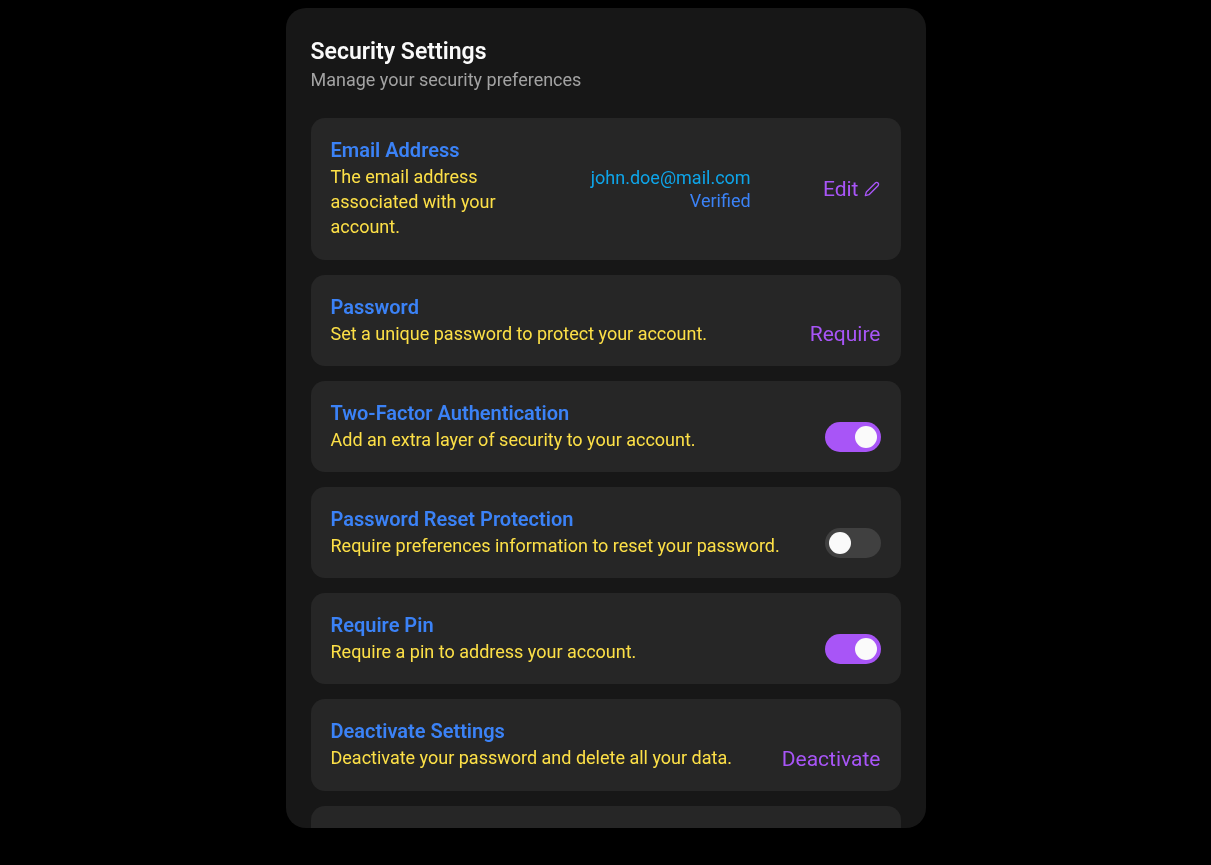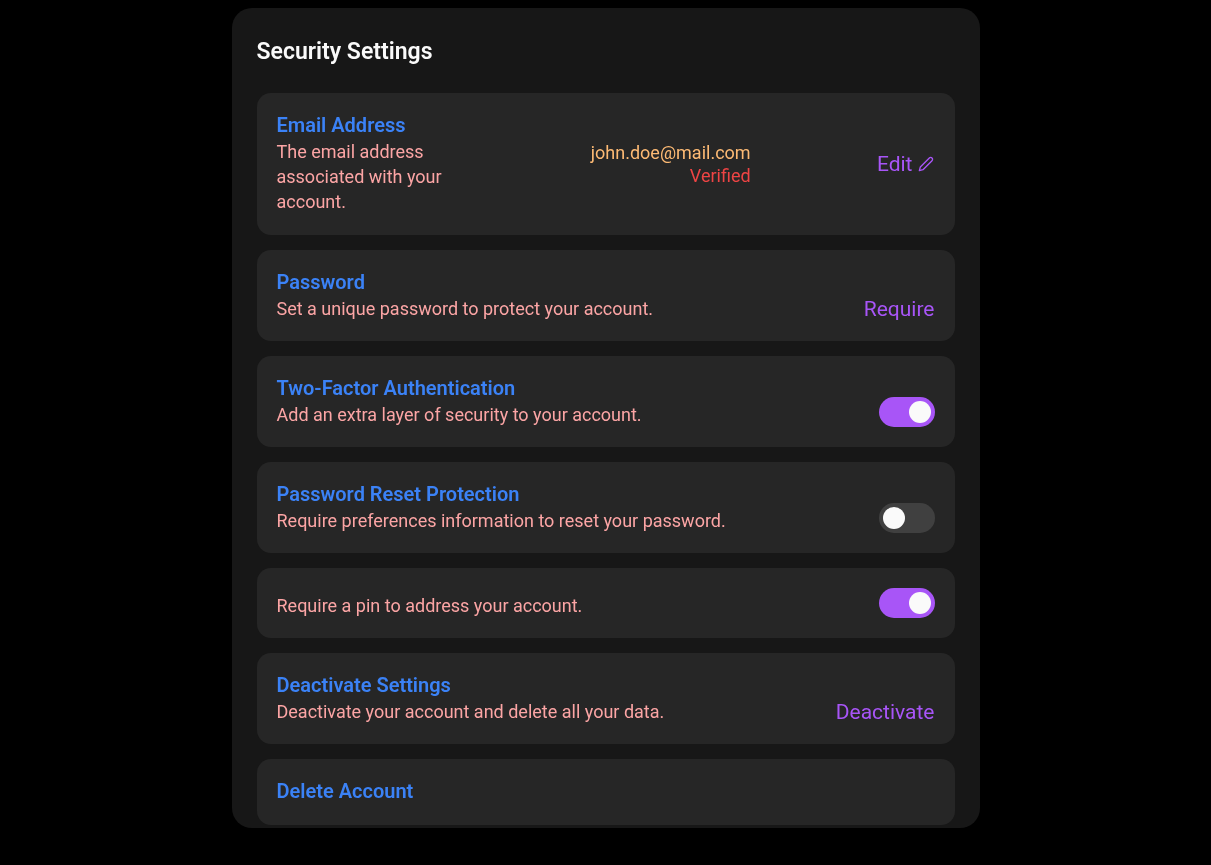--- a/index.html
+++ b/index.html
@@ -17,21 +17,21 @@
       justify-content: center;
       align-items: flex-start;
       padding: 4px;
     }
 
     .card {
       margin-top: 4px;
       background: #171717;
       border-radius: 20px;
       padding: 30px 25px;
-      width: 748px;
+      width: 640px;
       height: 820px;
       overflow: hidden;
     }
 
     .header {
       margin-bottom: 28px;
     }
 
     .title {
       color: #fafafa;
@@ -61,37 +61,37 @@
     }
 
     .section-title {
       color: #3b82f6;
       font-size: 20px;
       font-weight: 600;
       margin-bottom: 2px;
     }
 
     .section-desc {
-      color: #fca5a5;
+      color: #fde047;
       font-size: 18px;
       line-height: 1.4;
     }
 
     .email-value-block {
       text-align: right;
       margin-right: 12px;
     }
 
     .email-value {
-      color: #fdba74;
+      color: #0ea5e9;
       font-size: 18px;
     }
 
     .verified {
-      color: #ef4444;
+      color: #3b82f6;
       font-size: 18px;
       margin-top: 2px;
     }
 
     .action-btn {
       background: transparent;
       border: none;
       color: #a855f7;
       font-size: 21px;
       cursor: pointer;
@@ -155,20 +155,21 @@
       margin-bottom: 0;
     }
   </style>
 </head>
 <body>
 
 <div class="card">
 
   <div class="header">
     <h1 class="title">Security Settings</h1>
+    <p class="subtitle">Manage your security preferences</p>
   </div>
 
   <div class="section email-section">
     <div class="section-info email-info">
       <div class="section-title">Email Address</div>
       <div class="section-desc">The email address associated with your account.</div>
     </div>
     <div class="email-value-block">
       <div class="email-value">john.doe@mail.com</div>
       <div class="verified">Verified</div>
@@ -206,31 +207,32 @@
       <div class="section-title">Password Reset Protection</div>
       <div class="section-desc">Require preferences information to reset your password.</div>
     </div>
     <button class="toggle off">
       <span class="toggle-knob"></span>
     </button>
   </div>
 
   <div class="section">
     <div class="section-info">
+      <div class="section-title">Require Pin</div>
       <div class="section-desc">Require a pin to address your account.</div>
     </div>
     <button class="toggle on">
       <span class="toggle-knob"></span>
     </button>
   </div>
 
   <div class="section">
     <div class="section-info">
       <div class="section-title">Deactivate Settings</div>
-      <div class="section-desc">Deactivate your account and delete all your data.</div>
+      <div class="section-desc">Deactivate your password and delete all your data.</div>
     </div>
     <button class="action-btn">
       <span>Deactivate</span>
     </button>
   </div>
 
   <div class="section">
     <div class="section-info">
       <div class="section-title">Delete Account</div>
     </div>

